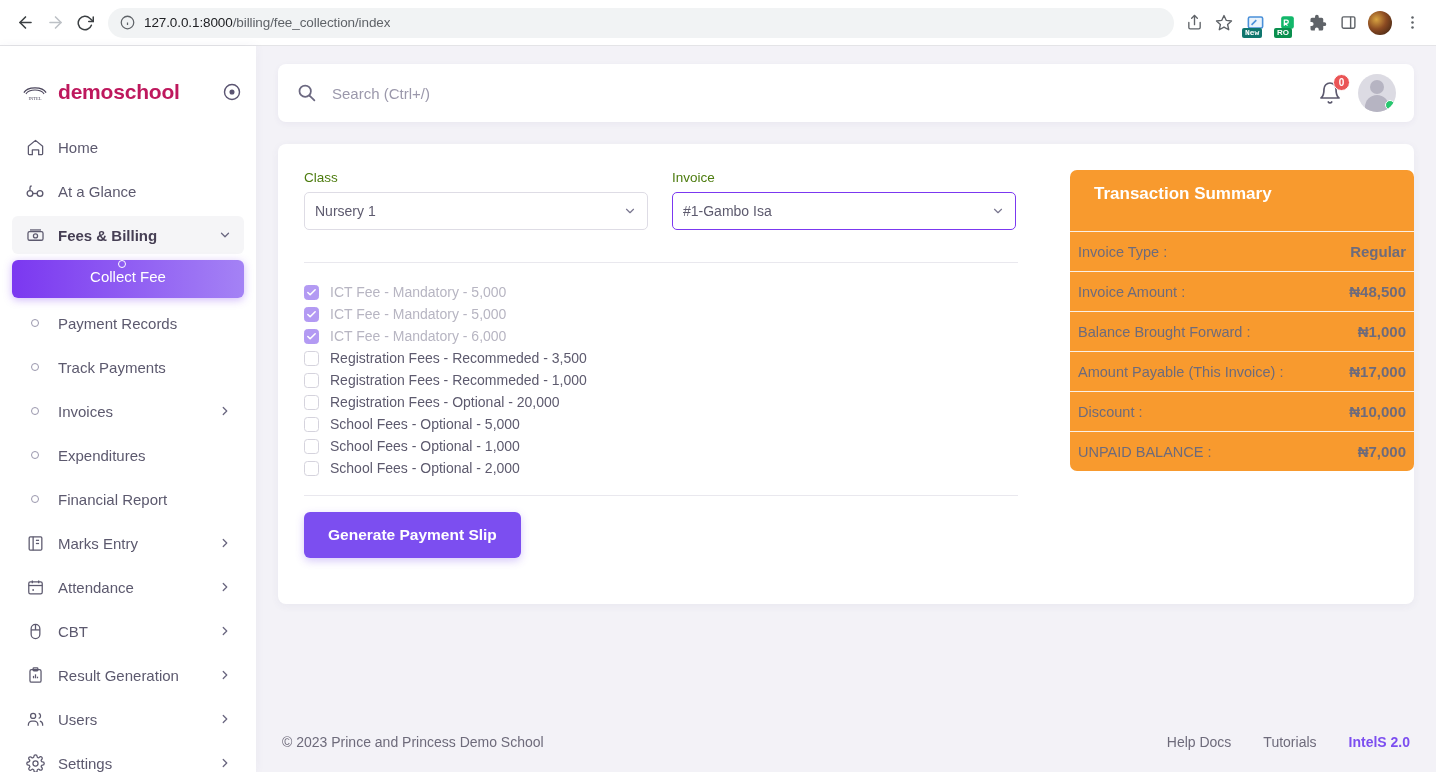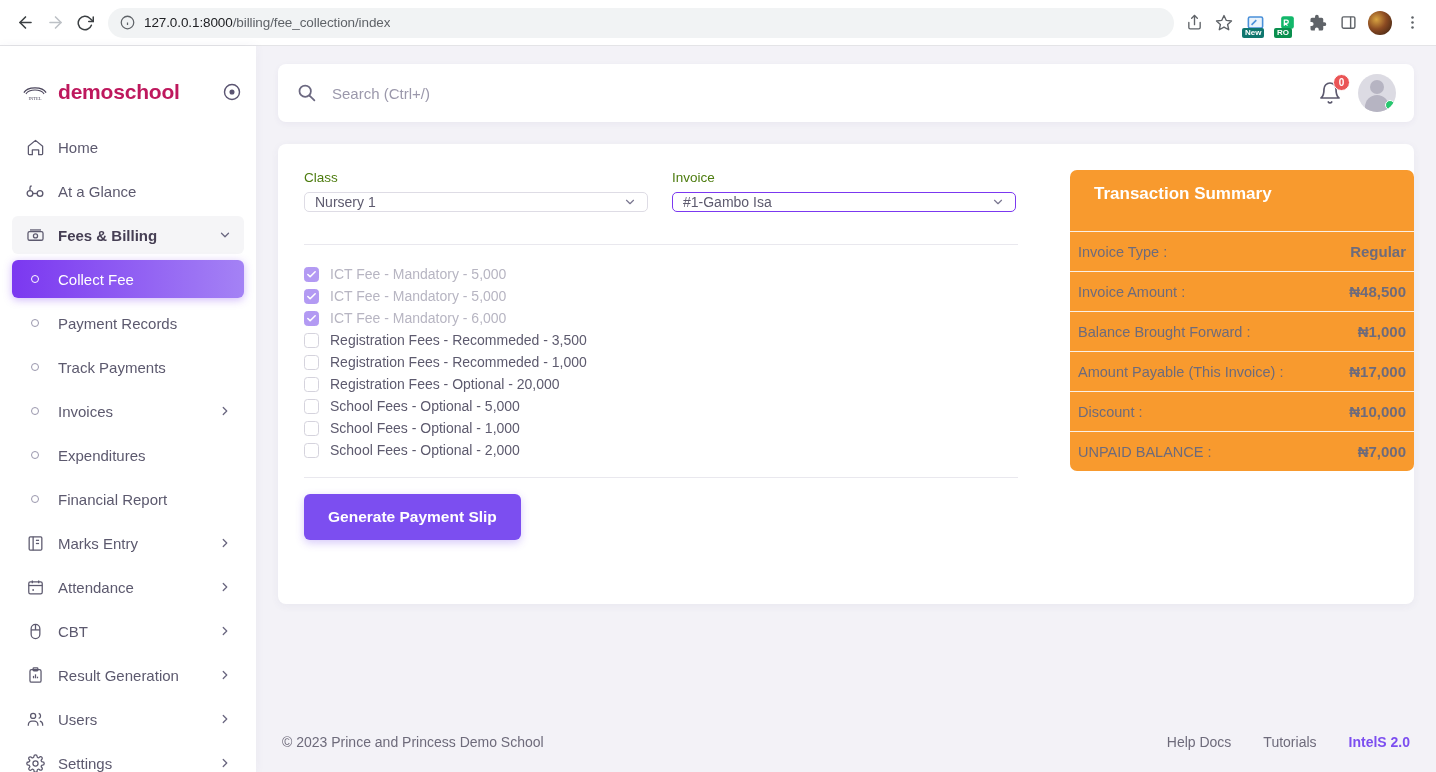--- a/index.html
+++ b/index.html
@@ -54,21 +54,21 @@
     display: flex; align-items: center; justify-content: center;
     color: #5f6368;
   }
   .ext-icon { position: relative; width: 30px; height: 28px; flex: none;
     display: flex; align-items: center; justify-content: center; }
   .ext-badge {
     position: absolute; bottom: -1px; left: 2px;
     font-size: 8px; line-height: 10px; font-weight: bold;
     color: #fff; padding: 0 3px; border-radius: 2px;
   }
-  .badge-new { background: #0f766e; }
+  .badge-new { background: #0f766e; font-family: Liberation Mono, monospace; }
   .badge-ro  { background: #0a8f4e; }
   .avatar-chrome {
     width: 24px; height: 24px; border-radius: 50%;
     background: radial-gradient(circle at 35% 35%, #d9a441 0%, #8b4a22 45%, #2f1c10 100%);
     flex: none; margin: 0 4px;
   }
 
   
   .app { display: flex; width: 1436px; height: 726px; background: #f3f2f7; }
 
@@ -111,20 +111,21 @@
     display: flex; align-items: center; justify-content: center;
   }
   .nav-item.sub .bullet i {
     display: block; width: 8px; height: 8px;
     border: 1.4px solid #9a97ad; border-radius: 50%;
   }
   .nav-item.sub.active {
     background: linear-gradient(90deg, #7b38f0 0%, #a482f5 100%);
     color: #ffffff;
     box-shadow: 0 2px 8px rgba(123,56,240,0.35);
+    flex-direction: column;
   }
   .nav-item.sub.active .bullet i { border-color: #ffffff; }
 
   
   .main {
     flex: 1 1 auto; height: 726px;
     display: flex; flex-direction: column;
     padding: 0 22px;
     min-width: 0;
   }
@@ -180,21 +181,21 @@
     box-shadow: 0 2px 8px rgba(70,60,120,0.06);
     display: flex;
     padding: 26px 26px 0 26px;
     position: relative;
   }
   .form-col { width: 740px; flex: none; padding-right: 0; }
   .form-row { display: flex; gap: 24px; }
   .field { width: 344px; flex: none; }
   .field-label { font-size: 13.5px; color: #4d7c0f; margin-bottom: 7px; display: block; }
   .select {
-    height: 20px; border: 1px solid #dedce5; border-radius: 5px;
+    height: 38px; border: 1px solid #dedce5; border-radius: 5px;
     display: flex; align-items: center; padding: 0 10px;
     font-size: 14px; color: #5d5a6e; background: #fff;
     cursor: pointer;
   }
   .select.focused { border: 1.5px solid #7b38f0; }
   .select .sel-val { flex: 1; white-space: nowrap; overflow: hidden; }
   .select .caret { width: 14px; height: 14px; color: #7a7790; flex: none; }
 
   .divider { height: 1px; background: #e9e8ee; margin: 32px 0 18px 0; width: 714px; }
   .divider.bottom { margin: 16px 0 0 0; }

